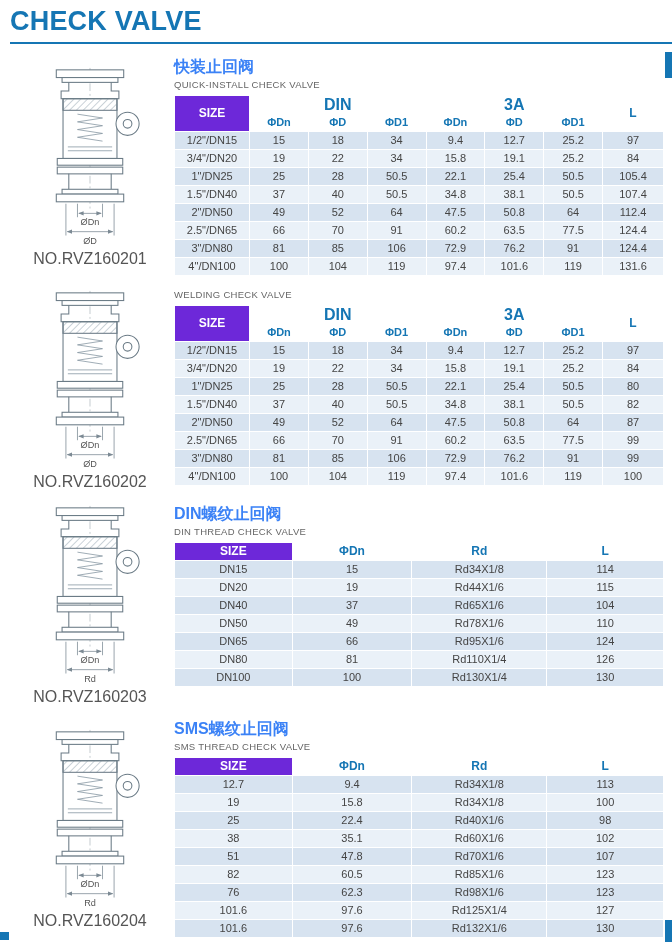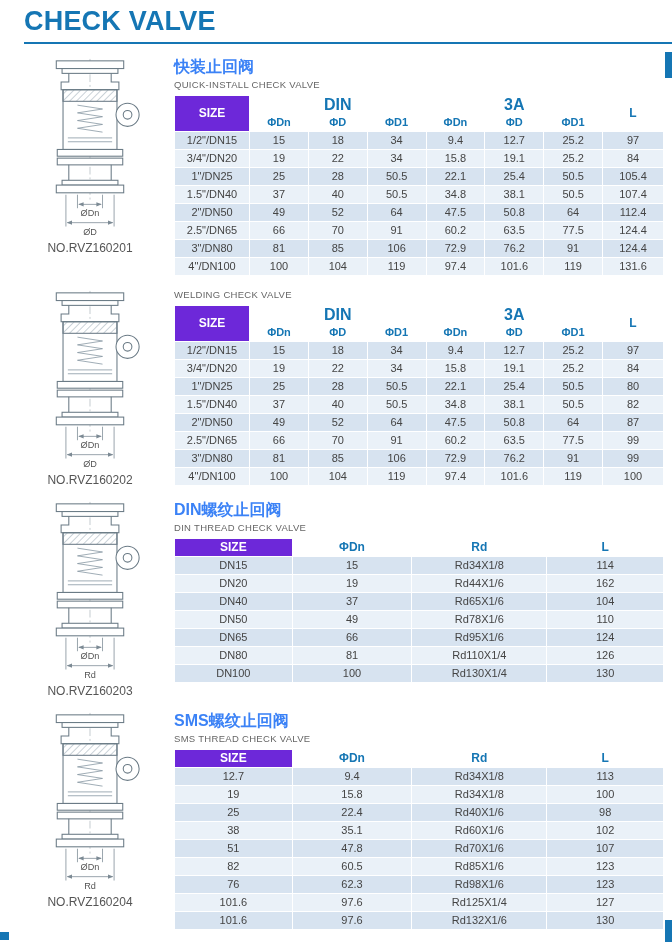--- a/index.html
+++ b/index.html
@@ -1,28 +1,28 @@
 <!DOCTYPE html>
 <html><head>
 <meta charset="utf-8">
 <style>
   *{box-sizing:border-box}
   html,body{margin:0;padding:0}
   body{
     width:672px;height:942px;background:#ffffff;position:relative;overflow:hidden;
     font-family:"Liberation Sans",sans-serif;color:#333;
   }
-  .page-header{padding:6px 0 0 24px}
+  .page-header{padding:6px 0 0 10px}
   .page-title{color:#1576b4;font-size:27px;font-weight:bold;margin:0;letter-spacing:.2px}
   .title-rule{height:2px;background:#1576b4;margin-top:5px}
 
   .product-section{display:flex;align-items:stretch;margin:13px 8px 0 6px}
-  .draw-col{width:168px;flex:0 0 168px;display:flex;flex-direction:column;align-items:center;justify-content:flex-start}
+  .draw-col{width:168px;flex:0 0 168px;display:flex;flex-direction:column;align-items:center;justify-content:center}
   .valve-svg{width:146px;height:183px}
-  .drawing-no{font-size:12px;color:#555;margin-top:1px}
+  .drawing-no{font-size:16px;color:#555;margin-top:1px}
   .content-col{flex:1;min-width:0}
   .sec-title-cn{color:#3b82f6;font-size:16px;font-weight:bold;margin:0 0 1px 0}
   .sec-title-en{color:#666;font-size:9.5px;margin:0 0 5px 0;letter-spacing:.3px}
 
   table.spec-table{width:100%;border-collapse:collapse;table-layout:fixed;font-size:11px}
   .spec-table th,.spec-table td{text-align:center;padding:2px 1px;border:1px solid #fff;line-height:13px;overflow:hidden;white-space:nowrap}
   .size-th{background:#6d28d9;color:#fff;font-size:12px;font-weight:bold}
   .group-th{color:#1576b4;font-weight:bold;font-size:16px;background:#fff;border-bottom:2px solid #1576b4}
   .sub-th{color:#1576b4;font-weight:bold;font-size:11px;background:#fff;border-bottom:2px solid #1576b4}
   .l-th{color:#1576b4;font-weight:bold;font-size:12px;background:#fff;border-bottom:2px solid #1576b4}
@@ -384,21 +384,21 @@
           <tr>
             <td>DN15</td>
             <td>15</td>
             <td>Rd34X1/8</td>
             <td>114</td>
           </tr>
           <tr>
             <td>DN20</td>
             <td>19</td>
             <td>Rd44X1/6</td>
-            <td>162</td>
+            <td>115</td>
           </tr>
           <tr>
             <td>DN40</td>
             <td>37</td>
             <td>Rd65X1/6</td>
             <td>104</td>
           </tr>
           <tr>
             <td>DN50</td>
             <td>49</td>

